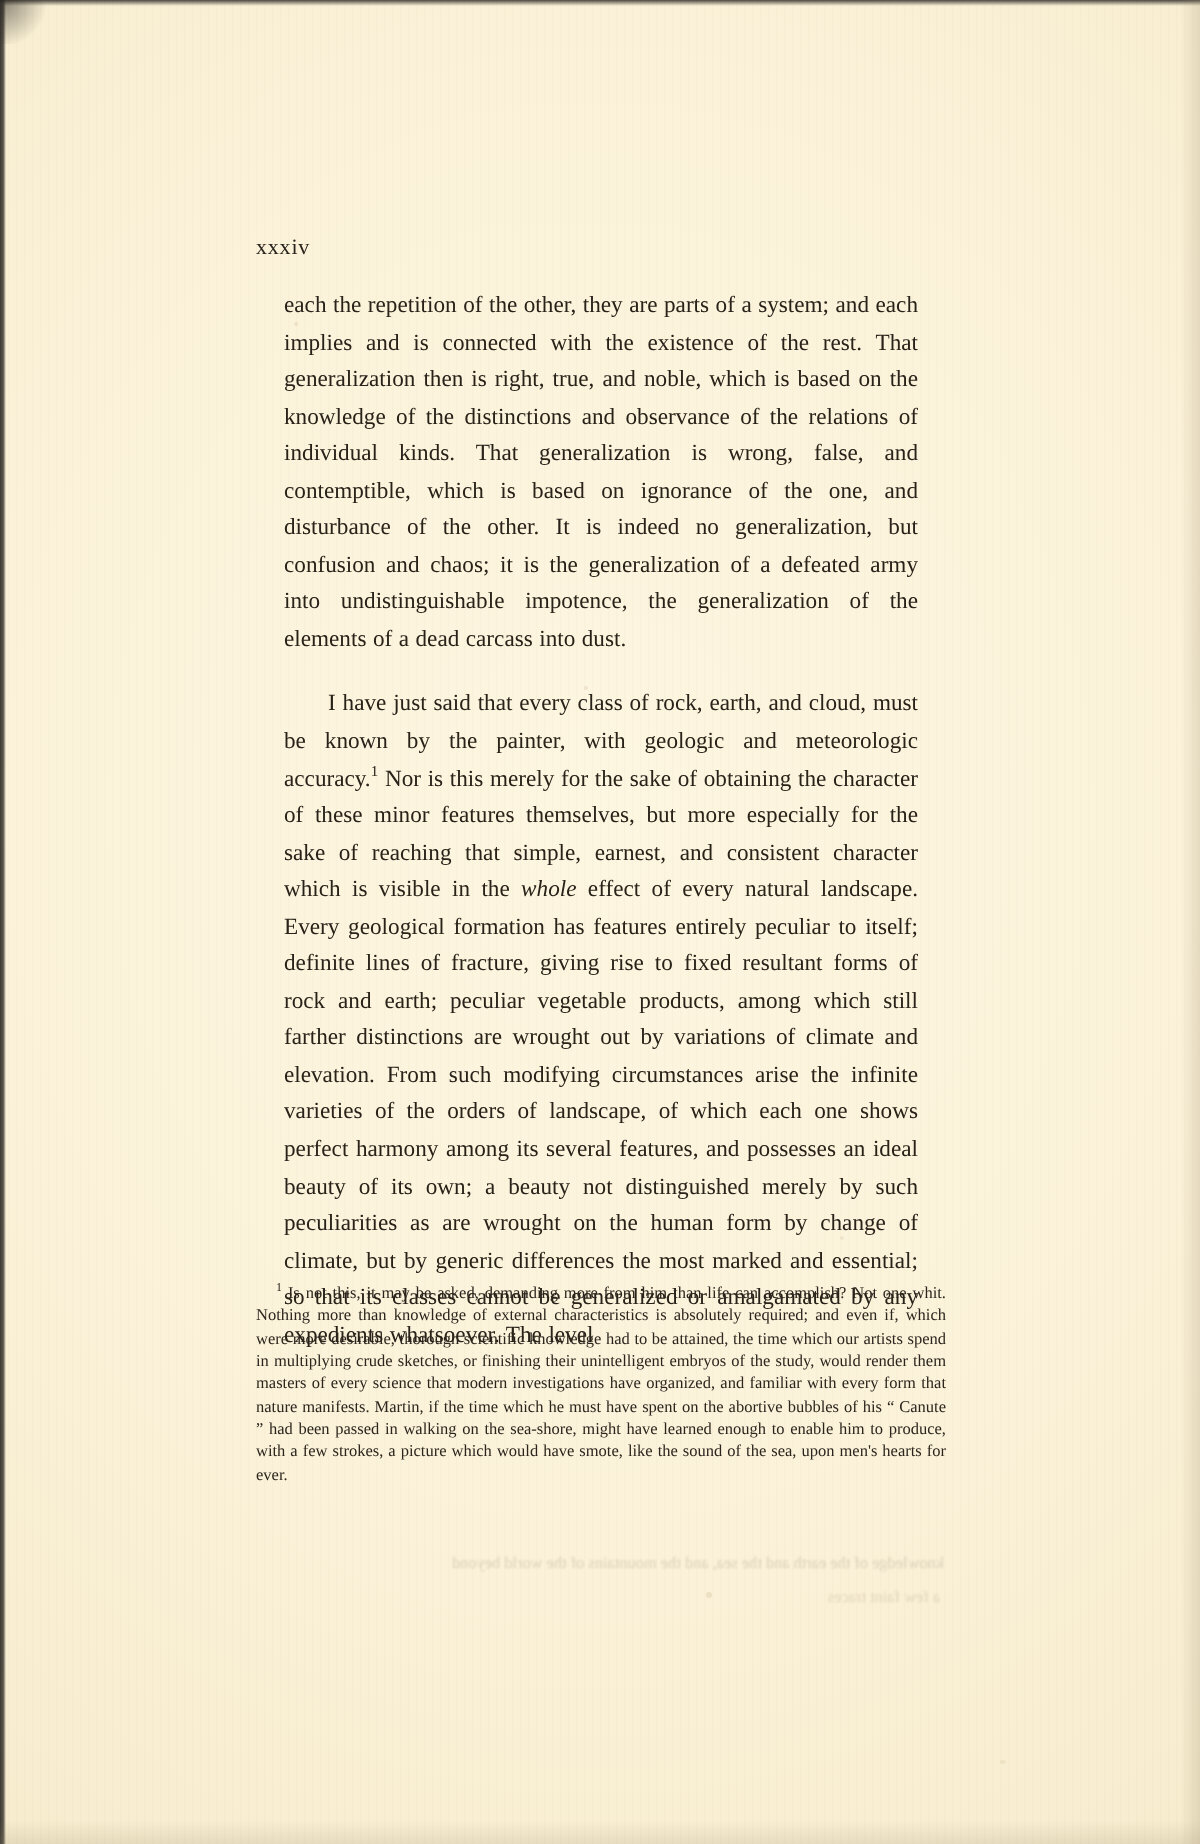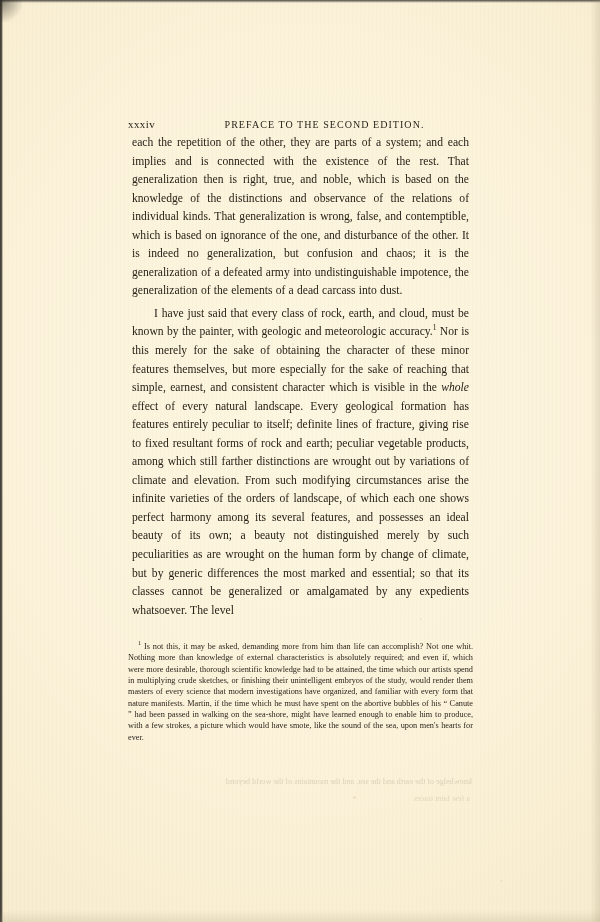--- a/index.html
+++ b/index.html
@@ -109,21 +109,21 @@
   .head-title {
     flex: 1;
     text-align: center;
     padding-right: 16px;
     letter-spacing: 1.05px;
     font-size: 10px;
     color: #241f19;
   }
 
   p.body {
-    margin: 4px;
+    margin: 14px;
     font-size: 11.6px;
     line-height: 18.55px;
     text-align: justify;
     text-indent: 22px;
     color: #282219;
     word-spacing: .35px;
   }
   p.body.first { text-indent: 0; }
   p.body em { font-style: italic; }
   sup.fnmark {
@@ -187,21 +187,20 @@
   <div class="speck" style="left:292px;top:343px;width:2px;height:2px;opacity:.4;"></div>
   <div class="speck" style="left:353px;top:796px;width:3px;height:3px;opacity:.45;"></div>
   <div class="speck" style="left:147px;top:161px;width:2px;height:2px;opacity:.45;"></div>
   <div class="speck" style="left:420px;top:618px;width:2px;height:2px;opacity:.35;"></div>
   <div class="speck" style="left:500px;top:880px;width:3px;height:2px;opacity:.3;"></div>
 
   <div class="textblock">
 
     <div class="running-head">
       <span class="folio">xxxiv</span>
-      <span class="head-title">PREFACE TO THE SECOND EDITION.</span>
     </div>
 
     <p class="body first">each the repetition of the other, they are parts of a system; and each implies and is connected with the existence of the rest.  That generalization then is right, true, and noble, which is based on the knowledge of the distinctions and observance of the relations of individual kinds. That generalization is wrong, false, and contemptible, which is based on ignorance of the one, and disturbance of the other.  It is indeed no generalization, but confusion and chaos; it is the generalization of a defeated army into undistinguishable impotence, the generalization of the elements of a dead carcass into dust.</p>
 
 
     <p class="body">
       <span>I have just said that every class of rock, earth, and cloud, must be known by the painter, with geologic and meteorologic accuracy.</span><sup class="fnmark">1</sup><span>  Nor is this merely for the sake of obtaining the character of these minor features themselves, but more especially for the sake of reaching that simple, earnest, and consistent character which is visible in the </span><em>whole</em><span> effect of every natural landscape.  Every geological formation has features entirely peculiar to itself; definite lines of fracture, giving rise to fixed resultant forms of rock and earth; peculiar vegetable products, among which still farther distinctions are wrought out by variations of climate and elevation.  From such modifying circumstances arise the infinite varieties of the orders of landscape, of which each one shows perfect harmony among its several features, and possesses an ideal beauty of its own; a beauty not distinguished merely by such peculiarities as are wrought on the human form by change of climate, but by generic differences the most marked and essential; so that its classes cannot be generalized or amalgamated by any expedients whatsoever.  The level</span>
     </p>
 
   </div>

